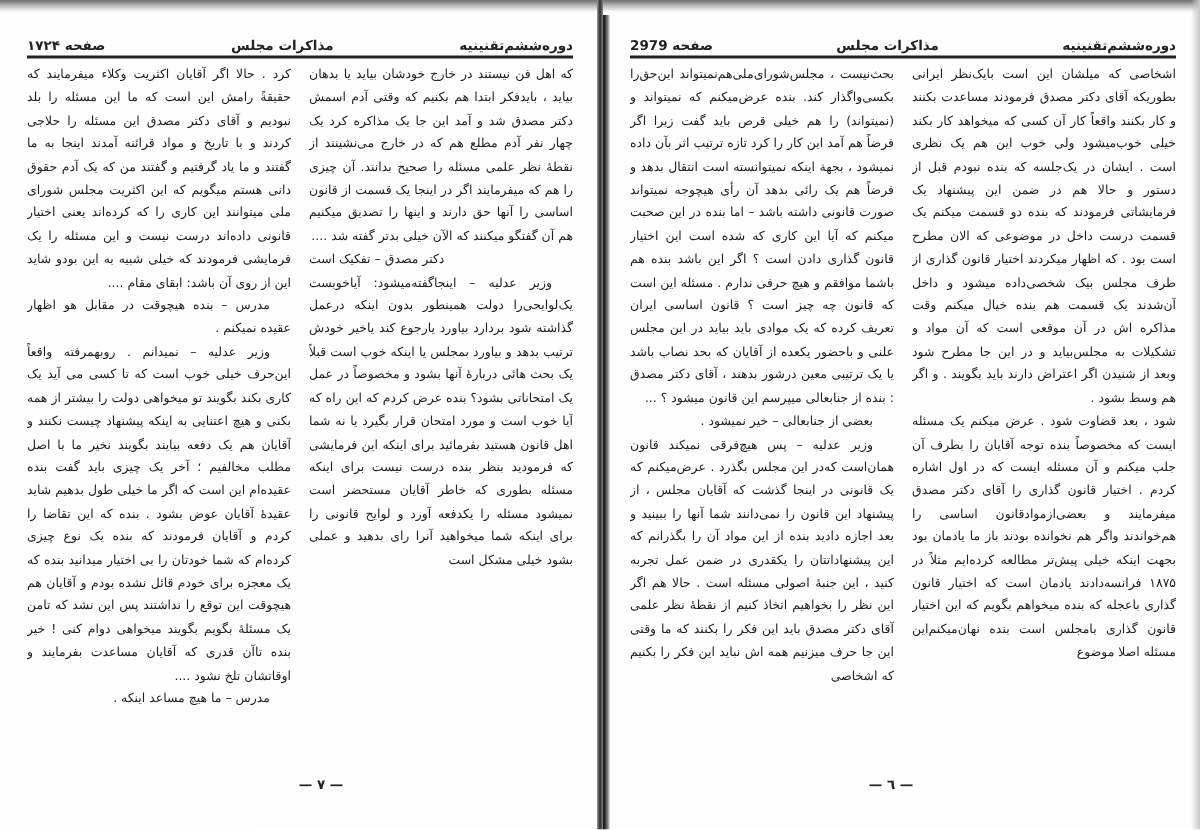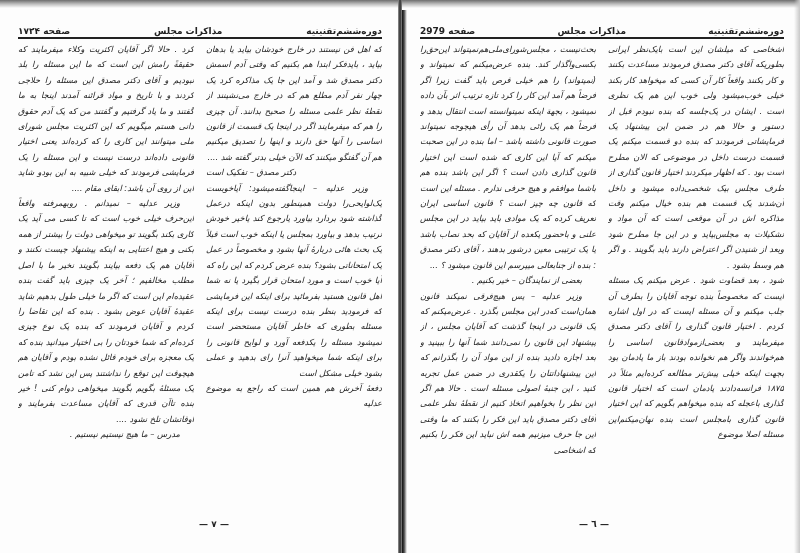--- a/index.html
+++ b/index.html
@@ -23,21 +23,21 @@
   .header { position: absolute; top: 20px; left: 8px; right: 8px; height: 16px;
     display: flex; justify-content: space-between; align-items: flex-end;
     font-size: 9px; font-weight: bold; color: #222; }
   .header-rule { position: absolute; top: 37px; left: 8px; right: 8px; height: 1.5px; background: #222; }
   .header span { white-space: nowrap; }
 
   .columns { position: absolute; top: 42px; left: 8px; right: 8px; bottom: 40px;
     display: flex; flex-direction: row; gap: 12px; }
   .col { flex: 1; font-size: 8.3px; line-height: 15.4px; text-align: justify; overflow: hidden;
     font-family: "DejaVu Sans", sans-serif; color: #1e1e1e; letter-spacing: 0; }
-  .col p { margin: 0; font-style: italic; }
+  .col p { margin: 0; }
   .col p.indent { text-indent: 14px; }
   .col p.center { text-align: left; }
 
   .footer { position: absolute; bottom: 24px; left: 0; right: 0; text-align: center;
     font-size: 9px; color: #222; font-weight: bold; }
   .footer.left-foot { transform: translateX(14px); }
   .footer.right-foot { transform: translateX(-8px); }
 </style>
 </head>
 <body>
@@ -52,26 +52,26 @@
       <span>صفحه ۱۷۲۴</span>
     </div>
     <div class="header-rule"></div>
 
     <div class="columns">
 
       <div class="col">
         <p>که اهل فن نیستند در خارج خودشان بیاید یا بدهان بیاید ، بایدفکر ابتدا هم بکنیم که وقتی آدم اسمش دکتر مصدق شد و آمد این جا یک مذاکره کرد یک چهار نفر آدم مطلع هم که در خارج می‌نشینند از نقطهٔ نظر علمی مسئله را صحیح بدانند. آن چیزی را هم که میفرمایند اگر در اینجا یک قسمت از قانون اساسی را آنها حق دارند و اینها را تصدیق میکنیم هم آن گفتگو میکنند که الآن خیلی بدتر گفته شد ....</p>
         <p class="center">دکتر مصدق – تفکیک است</p>
         <p class="indent">وزیر عدلیه – اینجاگفته‌میشود: آیاخوبست یک‌لوایحی‌را دولت همینطور بدون اینکه درعمل گذاشته شود بردارد بیاورد یا‌رجوع کند یاخیر خودش ترتیب بدهد و بیاورد بمجلس یا اینکه خوب است قبلاً یک بحث هائی دربارهٔ آنها بشود و مخصوصاً در عمل یک امتحاناتی بشود؟ بنده عرض کردم که این راه که آیا خوب است و مورد امتحان قرار بگیرد یا نه شما اهل قانون هستید بفرمائید برای اینکه این فرمایشی که فرمودید بنظر بنده درست نیست برای اینکه مسئله بطوری که خاطر آقایان مستحضر است نمیشود مسئله را یکدفعه آورد و لوایح قانونی را برای اینکه شما میخواهید آنرا رای بدهید و عملی بشود خیلی مشکل است</p>
-        <p>دفعهٔ آخرش هم همین است که راجع به موضوع عدلیه</p>
       </div>
       <div class="col">
         <p>کرد . حالا اگر آقایان اکثریت وکلاء میفرمایند که حقیقةً رامش این است که ما این مسئله را بلد نبودیم و آقای دکتر مصدق این مسئله را حلاجی کردند و با تاریخ و مواد قرائنه آمدند اینجا به ما گفتند و ما یاد گرفتیم و گفتند من که یک آدم حقوق دانی هستم میگویم که این اکثریت مجلس شورای ملی میتوانند این کاری را که کرده‌اند یعنی اختیار قانونی داده‌اند درست نیست و این مسئله را یک فرمایشی فرمودند که خیلی شبیه به این بودو شاید این از روی آن باشد: ابقای مقام ....</p>
+        <p class="indent">مدرس – بنده هیچوقت در مقابل هو اظهار عقیده نمیکنم .</p>
         <p class="indent">وزیر عدلیه – نمیدانم . روبهمرفته واقعاً این‌حرف خیلی خوب است که تا کسی می آید یک کاری بکند بگویند تو میخواهی دولت را بیشتر از همه بکنی و هیچ اعتنایی به اینکه پیشنهاد چیست نکنند و آقایان هم یک دفعه بیایند بگویند نخیر ما با اصل مطلب مخالفیم ؛ آخر یک چیزی باید گفت بنده عقیده‌ام این است که اگر ما خیلی طول بدهیم شاید عقیدهٔ آقایان عوض بشود . بنده که این تقاضا را کردم و آقایان فرمودند که بنده یک نوع چیزی کرده‌ام که شما خودتان را بی اختیار میدانید بنده که یک معجزه برای خودم قائل نشده بودم و آقایان هم هیچوقت این توقع را نداشتند پس این نشد که تامن یک مسئلهٔ بگویم بگویند میخواهی دوام کنی ! خیر بنده تاآن قدری که آقایان مساعدت بفرمایند و اوقاتشان تلخ نشود ....</p>
-        <p class="indent">مدرس – ما هیچ نیستیم نیستیم .</p>
+        <p class="indent">مدرس – ما هیچ مساعد اینکه .</p>
       </div>
     </div>
 
     <div class="footer left-foot">— ۷ —</div>
   </div>
 
   <div class="spine"></div>
   <div class="left-binding-edge"></div>
 
   <div class="page page-right">
@@ -82,21 +82,21 @@
     </div>
     <div class="header-rule"></div>
 
     <div class="columns">
       <div class="col">
         <p>اشخاصی که میلشان این است بایک‌نظر ایرانی بطوریکه آقای دکتر مصدق فرمودند مساعدت بکنند و کار بکنند واقعاً کار آن کسی که میخواهد کار بکند خیلی خوب‌میشود ولی خوب این هم یک نظری است . ایشان در یک‌جلسه که بنده نبودم قبل از دستور و حالا هم در ضمن این پیشنهاد یک فرمایشاتی فرمودند که بنده دو قسمت میکنم یک قسمت درست داخل در موضوعی که الان مطرح است بود . که اظهار میکردند اختیار قانون گذاری از طرف مجلس بیک شخصی‌داده میشود و داخل آن‌شدند یک قسمت هم بنده خیال میکنم وقت مذاکره اش در آن موقعی است که آن مواد و تشکیلات به مجلس‌بیاید و در این جا مطرح شود وبعد از شنیدن اگر اعتراض دارند باید بگویند . و اگر هم وسط بشود .</p>
         <p>شود ، بعد قضاوت شود . عرض میکنم یک مسئله ایست که مخصوصاً بنده توجه آقایان را بطرف آن جلب میکنم و آن مسئله ایست که در اول اشاره کردم . اختیار قانون گذاری را آقای دکتر مصدق میفرمایند و بعضی‌از‌موادقانون اساسی را هم‌خواندند واگر هم نخوانده بودند باز ما یادمان بود بجهت اینکه خیلی پیش‌تر مطالعه کرده‌ایم مثلاً در ۱۸۷۵ فرانسه‌دادند یادمان است که اختیار قانون گذاری باعجله که بنده میخواهم بگویم که این اختیار قانون گذاری با‌مجلس است بنده نهان‌میکنم‌این مسئله اصلا موضوع</p>
       </div>
       <div class="col">
         <p>بحث‌نیست ، مجلس‌شورای‌ملی‌هم‌نمیتواند این‌حق‌را بکسی‌واگذار کند. بنده عرض‌میکنم که نمیتواند و (نمیتواند) را هم خیلی قرص باید گفت زیرا اگر فرضاً هم آمد این کار را کرد تازه ترتیب اثر بآن داده نمیشود ، بجهة اینکه نمیتوانسته است انتقال بدهد و فرضاً هم یک رائی بدهد آن رأی هیچوجه نمیتواند صورت قانونی داشته باشد – اما بنده در این صحبت میکنم که آیا این کاری که شده است این اختیار قانون گذاری دادن است ؟ اگر این باشد بنده هم باشما موافقم و هیچ حرفی ندارم . مسئله این است که قانون چه چیز است ؟ قانون اساسی ایران تعریف کرده که یک موادی باید بیاید در این مجلس علنی و باحضور یکعده از آقایان که بحد نصاب باشد یا یک ترتیبی معین درشور بدهند ، آقای دکتر مصدق : بنده از جنابعالی میپرسم این قانون میشود ؟ ...</p>
-        <p class="indent">بعضی از نمایندگان – خیر بکنیم .</p>
+        <p class="indent">بعضی از جنابعالی – خیر نمیشود .</p>
         <p class="indent">وزیر عدلیه – پس هیچ‌فرقی نمیکند قانون همان‌است که‌در این مجلس بگذرد . عرض‌میکنم که یک قانونی در اینجا گذشت که آقایان مجلس ، از پیشنهاد این قانون را نمی‌دانند شما آنها را ببینید و بعد اجازه دادید بنده از این مواد آن را بگذرانم که این پیشنهاداتتان را یکقدری در ضمن عمل تجربه کنید ، این جنبهٔ اصولی مسئله است . حالا هم اگر این نظر را بخواهیم اتخاذ کنیم از نقطهٔ نظر علمی آقای دکتر مصدق باید این فکر را بکنند که ما وقتی این جا حرف میزنیم همه اش نباید این فکر را بکنیم که اشخاصی</p>
       </div>
     </div>
 
     <div class="footer right-foot">— ٦ —</div>
   </div>
 
   <div class="right-edge"></div>
 </div>
 

